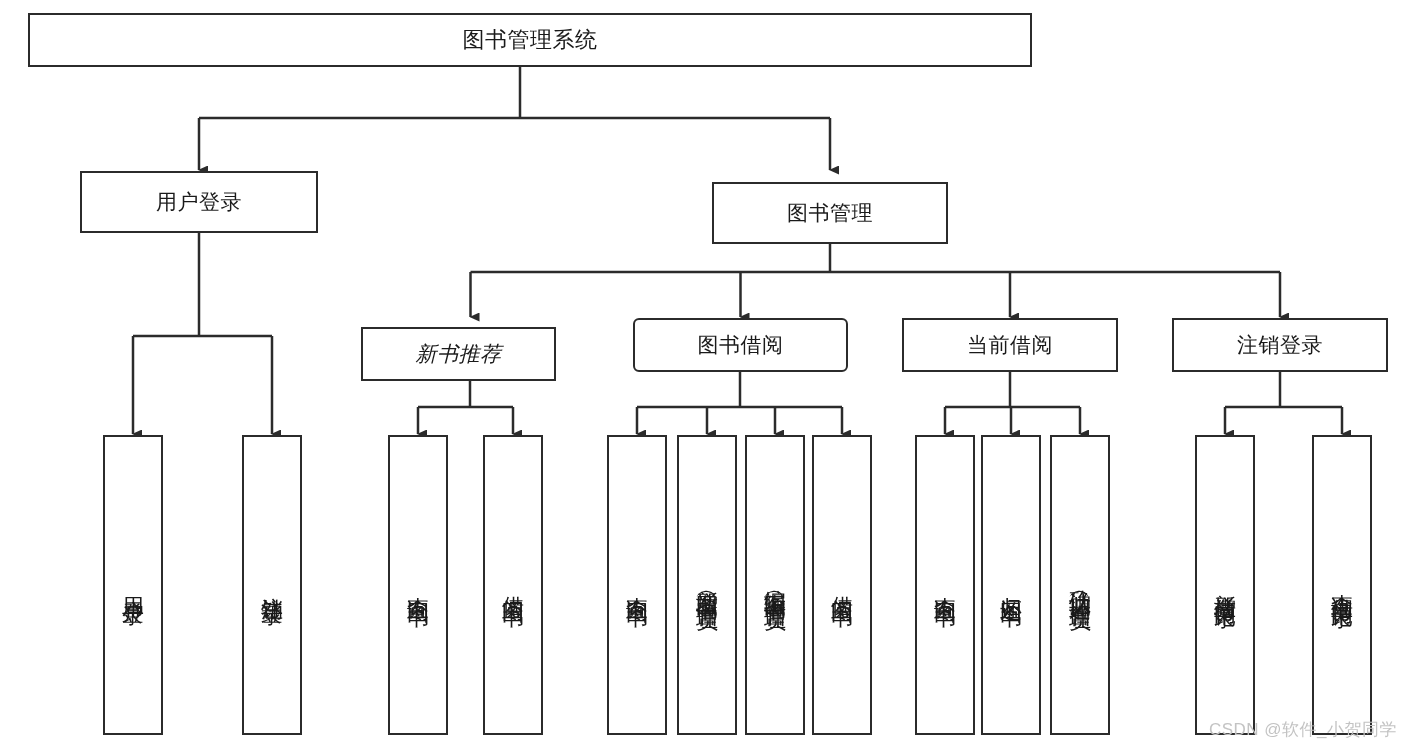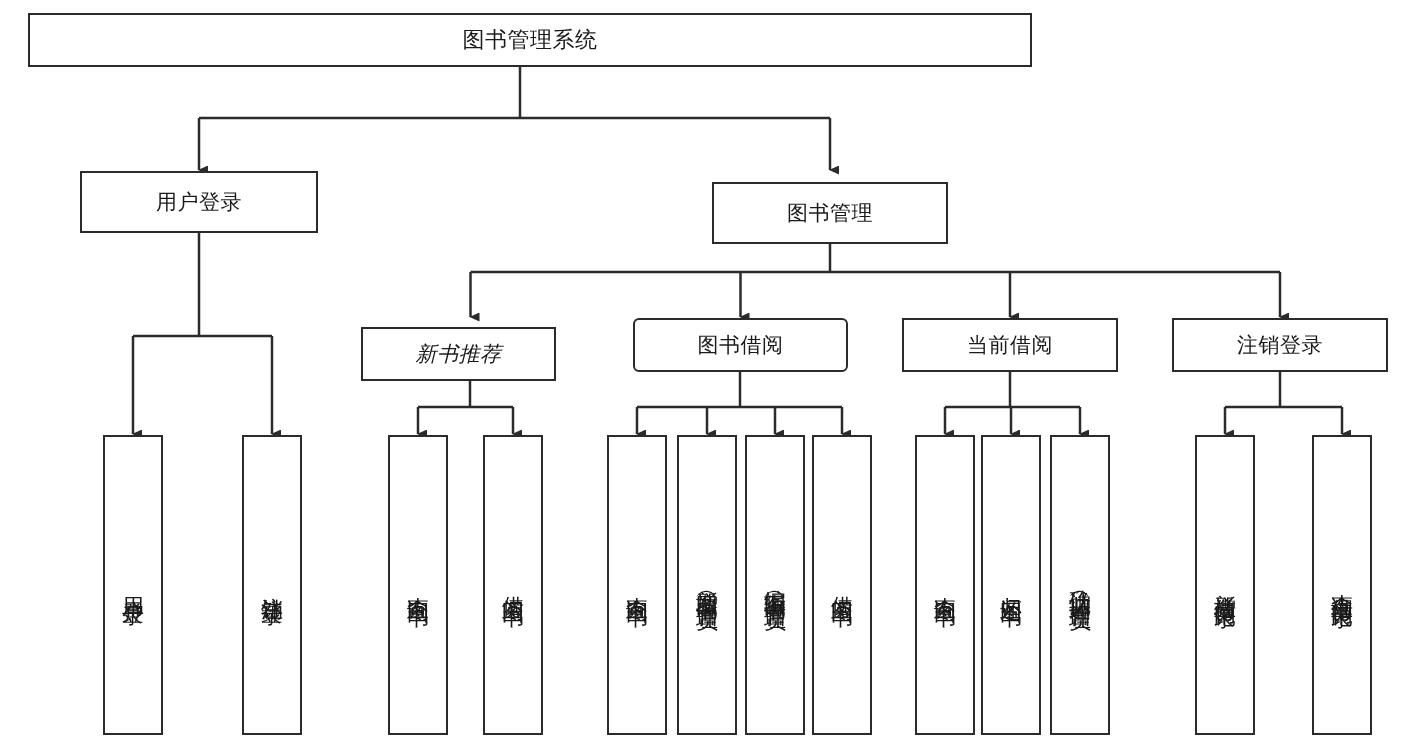--- a/index.html
+++ b/index.html
@@ -173,13 +173,14 @@
         <span class="node-label">确认归还（管理员）</span>
       </div>
       <div class="node-box vert" style="left: 1195px; top: 435px; width: 60px; height: 300px;">
         <span class="node-label">新增借阅记录</span>
       </div>
       <div class="node-box vert" style="left: 1312px; top: 435px; width: 60px; height: 300px;">
         <span class="node-label">查询借阅记录</span>
       </div>
     </div>
 
+  <div class="watermark">CSDN @软件_小贺同学</div>
 </div>
 
 </body></html>

